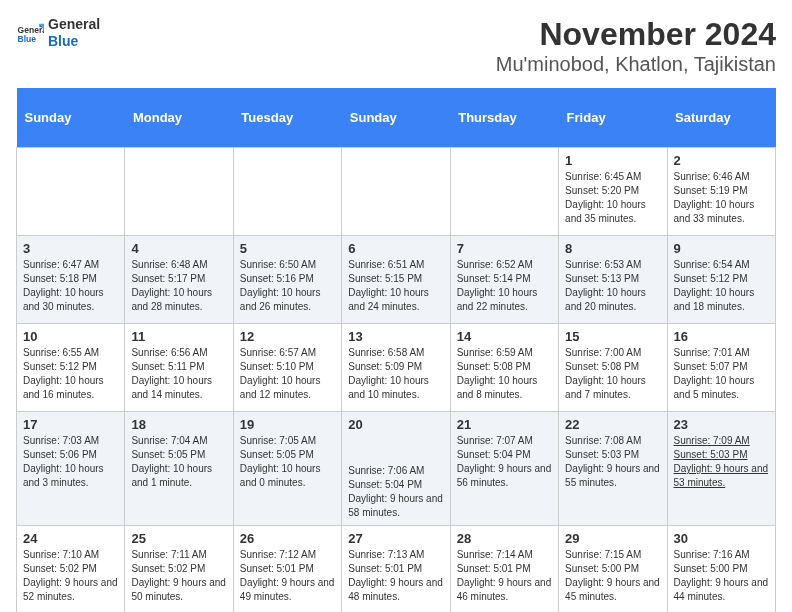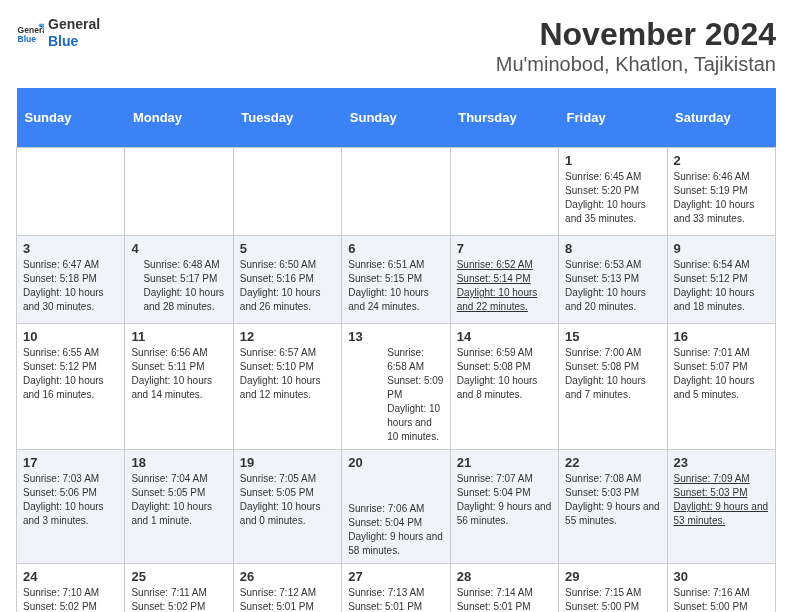--- a/index.html
+++ b/index.html
@@ -142,39 +142,39 @@
       </tr>
       <tr>
         <td>
           <span class="day-num">3</span>
           <div class="cell-content" style="white-space: pre-line;">Sunrise: 6:47 AM
 Sunset: 5:18 PM
 Daylight: 10 hours and 30 minutes.</div>
         </td>
         <td>
           <span class="day-num">4</span>
-          <div class="cell-content" style="white-space: pre-line; margin-left: 12px;">Sunrise: 6:48 AM
+          <div class="cell-content" style="white-space: pre-line;">Sunrise: 6:48 AM
 Sunset: 5:17 PM
 Daylight: 10 hours and 28 minutes.</div>
         </td>
         <td>
           <span class="day-num">5</span>
           <div class="cell-content" style="white-space: pre-line;">Sunrise: 6:50 AM
 Sunset: 5:16 PM
 Daylight: 10 hours and 26 minutes.</div>
         </td>
         <td>
           <span class="day-num">6</span>
           <div class="cell-content" style="white-space: pre-line;">Sunrise: 6:51 AM
 Sunset: 5:15 PM
 Daylight: 10 hours and 24 minutes.</div>
         </td>
         <td>
           <span class="day-num">7</span>
-          <div class="cell-content" style="white-space: pre-line; text-decoration: underline;">Sunrise: 6:52 AM
+          <div class="cell-content" style="white-space: pre-line;">Sunrise: 6:52 AM
 Sunset: 5:14 PM
 Daylight: 10 hours and 22 minutes.</div>
         </td>
         <td>
           <span class="day-num">8</span>
           <div class="cell-content" style="white-space: pre-line;">Sunrise: 6:53 AM
 Sunset: 5:13 PM
 Daylight: 10 hours and 20 minutes.</div>
         </td>
         <td>
@@ -198,21 +198,21 @@
 Daylight: 10 hours and 14 minutes.</div>
         </td>
         <td>
           <span class="day-num">12</span>
           <div class="cell-content" style="white-space: pre-line;">Sunrise: 6:57 AM
 Sunset: 5:10 PM
 Daylight: 10 hours and 12 minutes.</div>
         </td>
         <td>
           <span class="day-num">13</span>
-          <div class="cell-content" style="white-space: pre-line; margin-left: 39px;">Sunrise: 6:58 AM
+          <div class="cell-content" style="white-space: pre-line;">Sunrise: 6:58 AM
 Sunset: 5:09 PM
 Daylight: 10 hours and 10 minutes.</div>
         </td>
         <td>
           <span class="day-num">14</span>
           <div class="cell-content" style="white-space: pre-line;">Sunrise: 6:59 AM
 Sunset: 5:08 PM
 Daylight: 10 hours and 8 minutes.</div>
         </td>
         <td>

